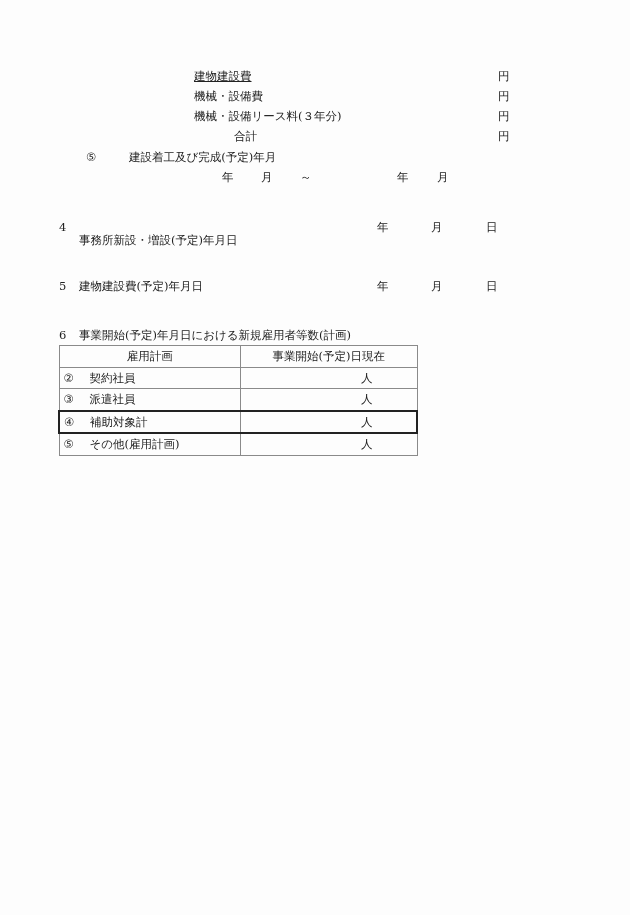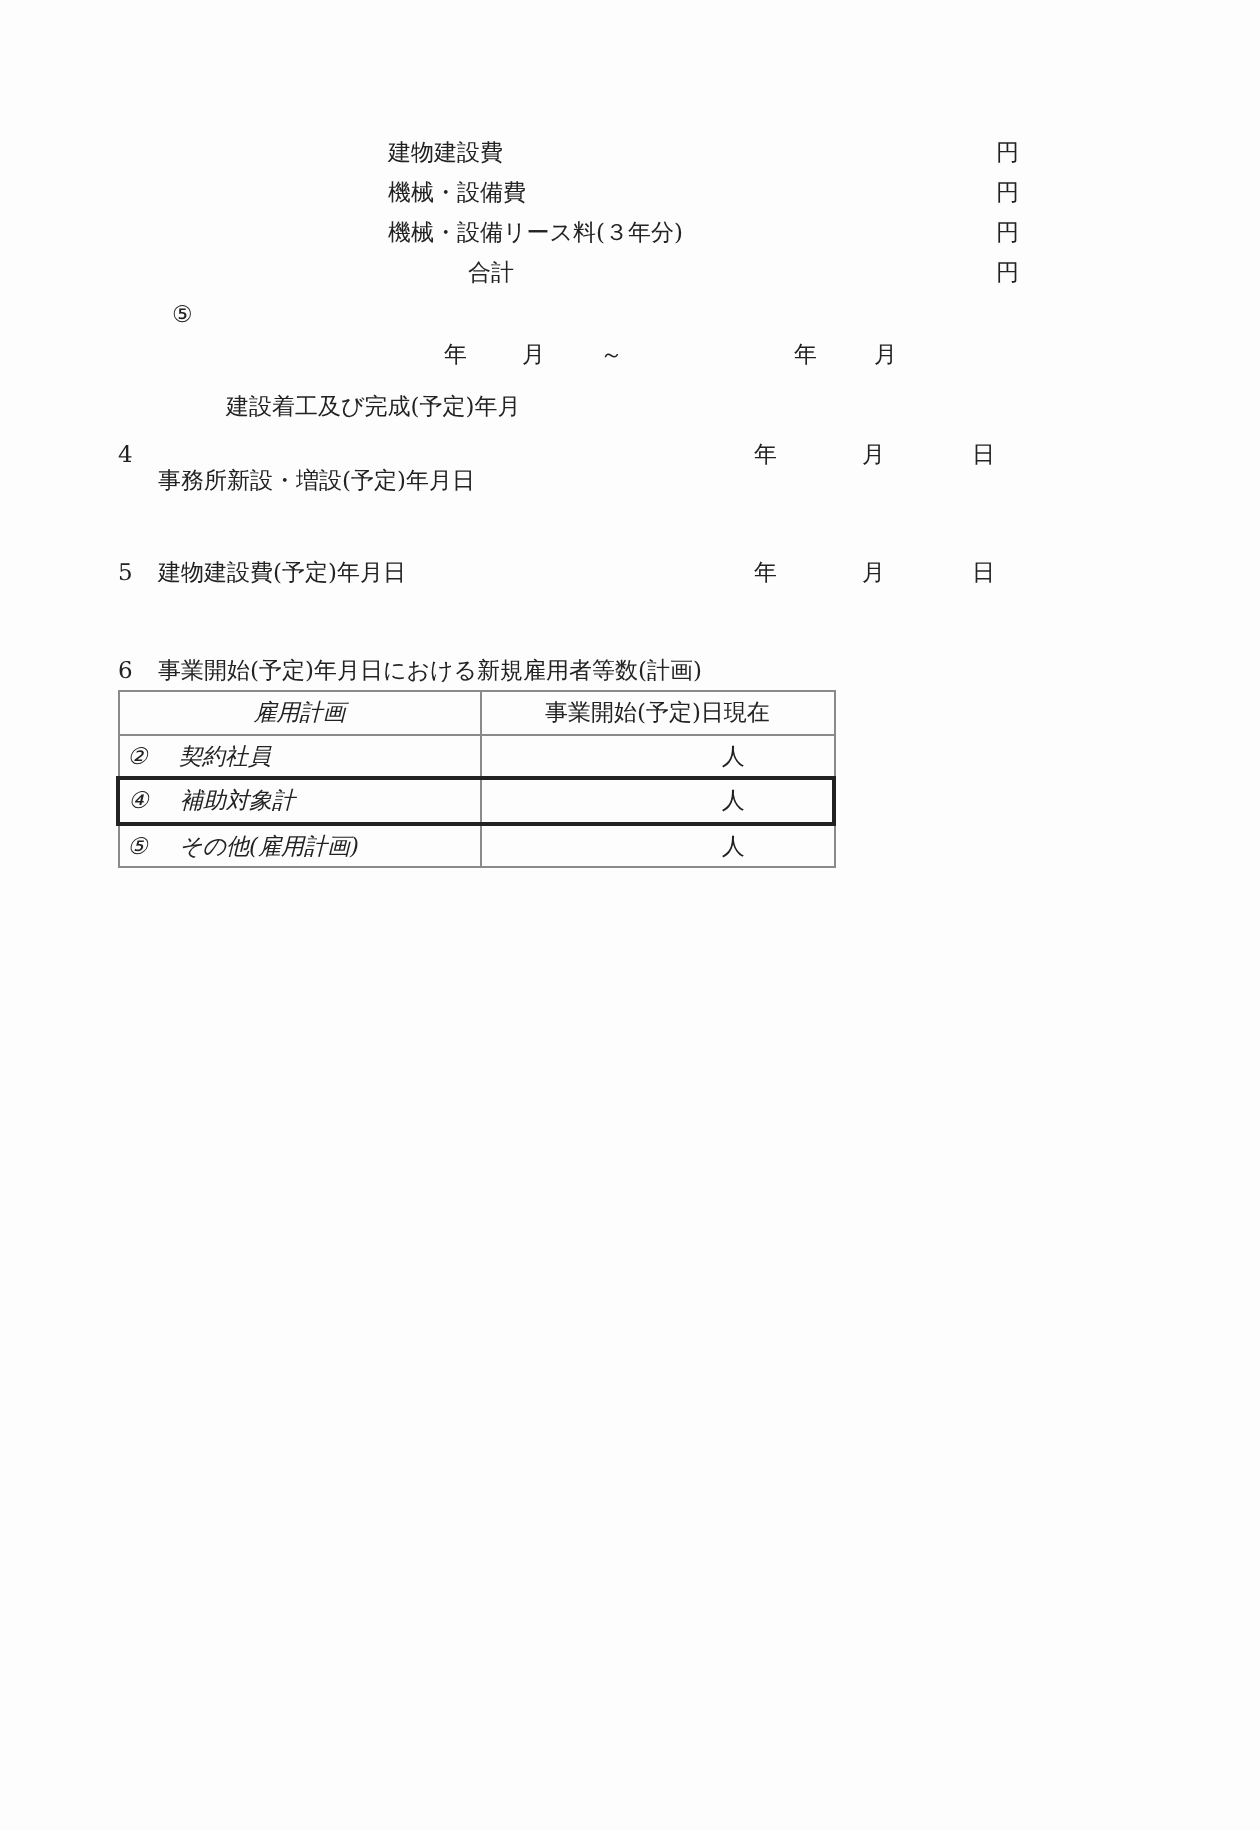--- a/index.html
+++ b/index.html
@@ -10,44 +10,44 @@
   }
   .abs { position: absolute; white-space: nowrap; line-height: 14px; }
   table.emp {
     position: absolute; left: 58px; top: 345px;
     border-collapse: collapse; width: 360px;
     font-size: 11.5px;
   }
   table.emp td {
     border: 1px solid #8a8a8a; height: 20.5px; padding: 0; line-height: 14px;
   }
-  table.emp td.c1 { width: 183px; font-style: italic; }
+  table.emp td.c1 { width: 183px; }
   table.emp td.c2 { width: 176px; }
   .hd1 { text-align: center; }
   .hd2 { text-align: center; }
   .num { display: inline-block; width: 26px; padding-left: 4px; }
   .unit { display: inline-block; padding-left: 120px; }
   tr.strong td { border: 2px solid #222; }
   tr.strong td.c1 { border-right: 1px solid #8a8a8a; }
   tr.strong td.c2 { border-left: 1px solid #8a8a8a; }
 </style>
 </head>
 <body>
 
-<span class="abs" style="left:194px;top:69px;">建物建設費</span>
+<span class="abs" style="left:194px;top:69px;text-decoration:underline;">建物建設費</span>
 <span class="abs" style="left:498px;top:69px;">円</span>
 <span class="abs" style="left:194px;top:89px;">機械・設備費</span>
 <span class="abs" style="left:498px;top:89px;">円</span>
 <span class="abs" style="left:194px;top:109px;">機械・設備リース料(３年分)</span>
 <span class="abs" style="left:498px;top:109px;">円</span>
 <span class="abs" style="left:234px;top:129px;">合計</span>
 <span class="abs" style="left:498px;top:129px;">円</span>
 
 <span class="abs" style="left:86px;top:150px;">⑤</span>
-<span class="abs" style="left:113px;top:150px;margin-top:46px;">建設着工及び完成(予定)年月</span>
+<span class="abs" style="left:129px;top:150px;">建設着工及び完成(予定)年月</span>
 <span class="abs" style="left:222px;top:170px;">年</span>
 <span class="abs" style="left:261px;top:170px;">月</span>
 <span class="abs" style="left:300px;top:170px;">～</span>
 <span class="abs" style="left:397px;top:170px;">年</span>
 <span class="abs" style="left:437px;top:170px;">月</span>
 
 <span class="abs" style="left:59px;top:220px;">4</span>
 <span class="abs" style="left:79px;top:233px;">事務所新設・増設(予定)年月日</span>
 <span class="abs" style="left:377px;top:220px;">年</span>
 <span class="abs" style="left:431px;top:220px;">月</span>
@@ -65,20 +65,24 @@
 <table class="emp">
   <tbody>
       <tr>
     <td class="c1 hd1">雇用計画</td>
     <td class="c2 hd2">事業開始(予定)日現在</td>
   </tr>
   <tr>
     <td class="c1"><span class="num">②</span><span>契約社員</span></td>
     <td class="c2"><span class="unit">人</span></td>
   </tr>
+  <tr>
+    <td class="c1"><span class="num">③</span><span>派遣社員</span></td>
+    <td class="c2"><span class="unit">人</span></td>
+  </tr>
   <tr class="strong">
     <td class="c1"><span class="num">④</span><span>補助対象計</span></td>
     <td class="c2"><span class="unit">人</span></td>
   </tr>
   <tr>
     <td class="c1"><span class="num">⑤</span><span>その他(雇用計画)</span></td>
     <td class="c2"><span class="unit">人</span></td>
   </tr>
 </tbody>
   </table>

